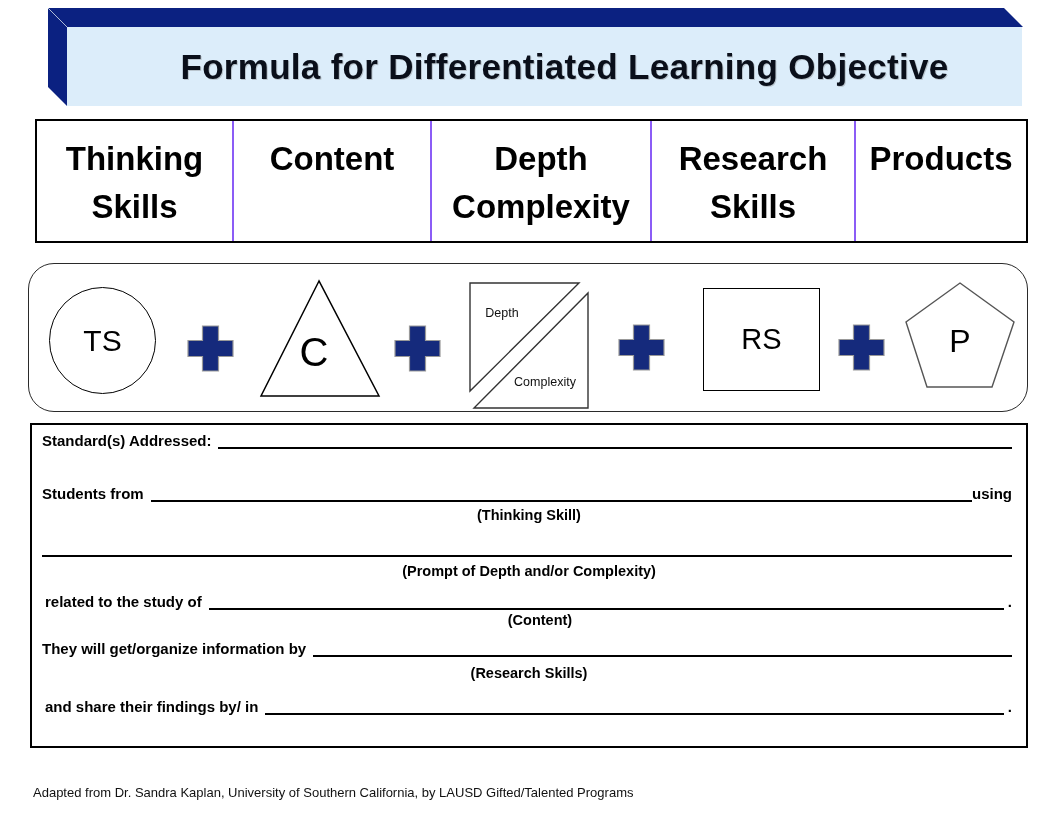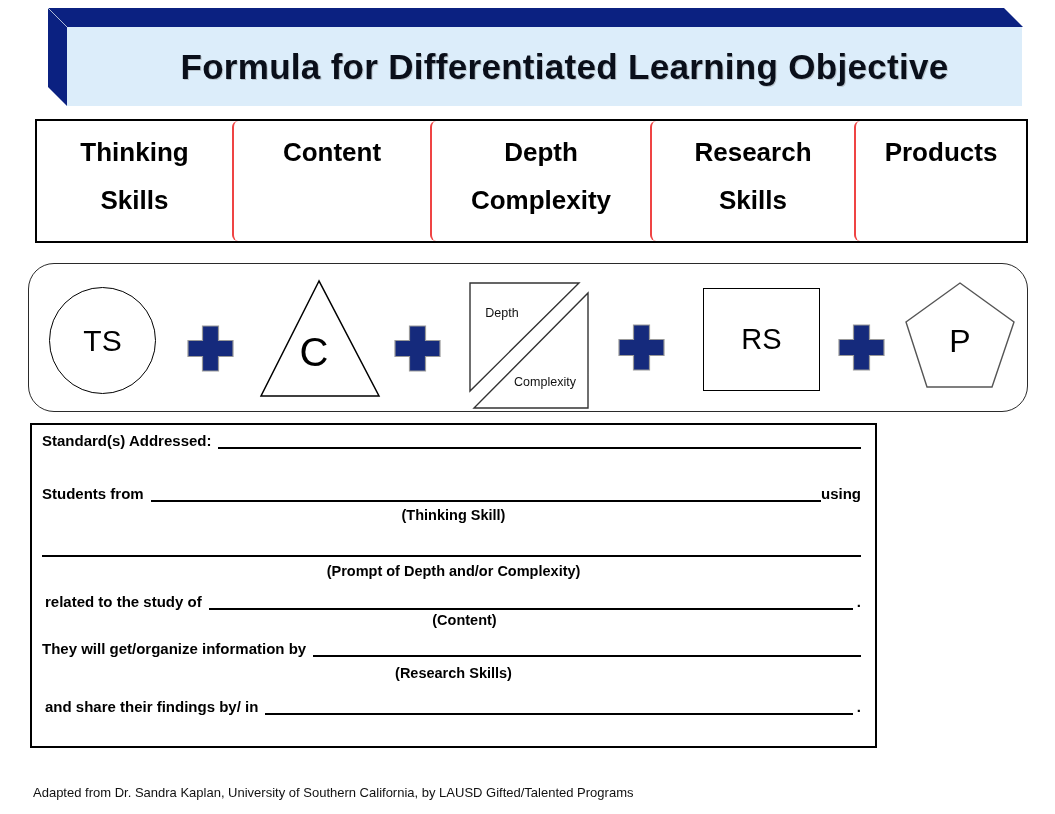--- a/index.html
+++ b/index.html
@@ -18,24 +18,24 @@
     text-shadow:1px 1px 0 rgba(120,120,120,.35);
     margin-left:20px;
   }
 
   
   #header-table{
     position:absolute;left:35px;top:119px;width:993px;height:124px;
     display:flex;border:2px solid #000;
   }
   .hcell{
-    padding-top:7px;text-align:center;font-size:26px;font-weight:bold;
+    padding-top:14px;text-align:center;font-size:33px;font-weight:bold;
     line-height:48px;white-space:pre-line;
   }
-  .hcell + .hcell{border-left:2px solid #ef4444;border-radius:6px;}
+  .hcell + .hcell{border-left:2px solid #8b5cf6;}
   .hc0{width:195px;} .hc1{width:198px;} .hc2{width:220px;} .hc3{width:204px;} .hc4{flex:1;}
 
   
   #formula-strip{
     position:absolute;left:28px;top:263px;width:1000px;height:149px;
     border:1.5px solid #2a2a2a;border-radius:26px;
   }
   .shape-abs{position:absolute;}
   #ts-circle{
     left:20px;top:23px;width:107px;height:107px;border:1.5px solid #000;border-radius:50%;
@@ -45,21 +45,21 @@
     left:674px;top:24px;width:117px;height:103px;border:1.5px solid #000;
     display:flex;align-items:center;justify-content:center;font-size:29px;
   }
   .plus-icon{position:absolute;width:47px;height:47px;}
   .p1{left:158px;top:61px;} .p2{left:365px;top:61px;}
   .p3{left:589px;top:60px;} .p4{left:809px;top:60px;}
   svg text{font-family:"Liberation Sans",sans-serif;}
 
   
   #objective-form{
-    position:absolute;left:30px;top:423px;width:847px;height:325px;border:2px solid #000;
+    position:absolute;left:30px;top:423px;width:998px;height:325px;border:2px solid #000;
   }
   .frow{
     position:absolute;left:10px;right:14px;height:22px;
     display:flex;align-items:flex-end;font-size:15px;font-weight:bold;white-space:nowrap;
   }
   .blank{flex:1;border-bottom:2.5px solid #000;height:100%;margin-left:7px;}
   .suffix{margin-left:4px;}
   .hint{
     position:absolute;left:0;width:100%;text-align:center;
     font-size:14.5px;font-weight:bold;

